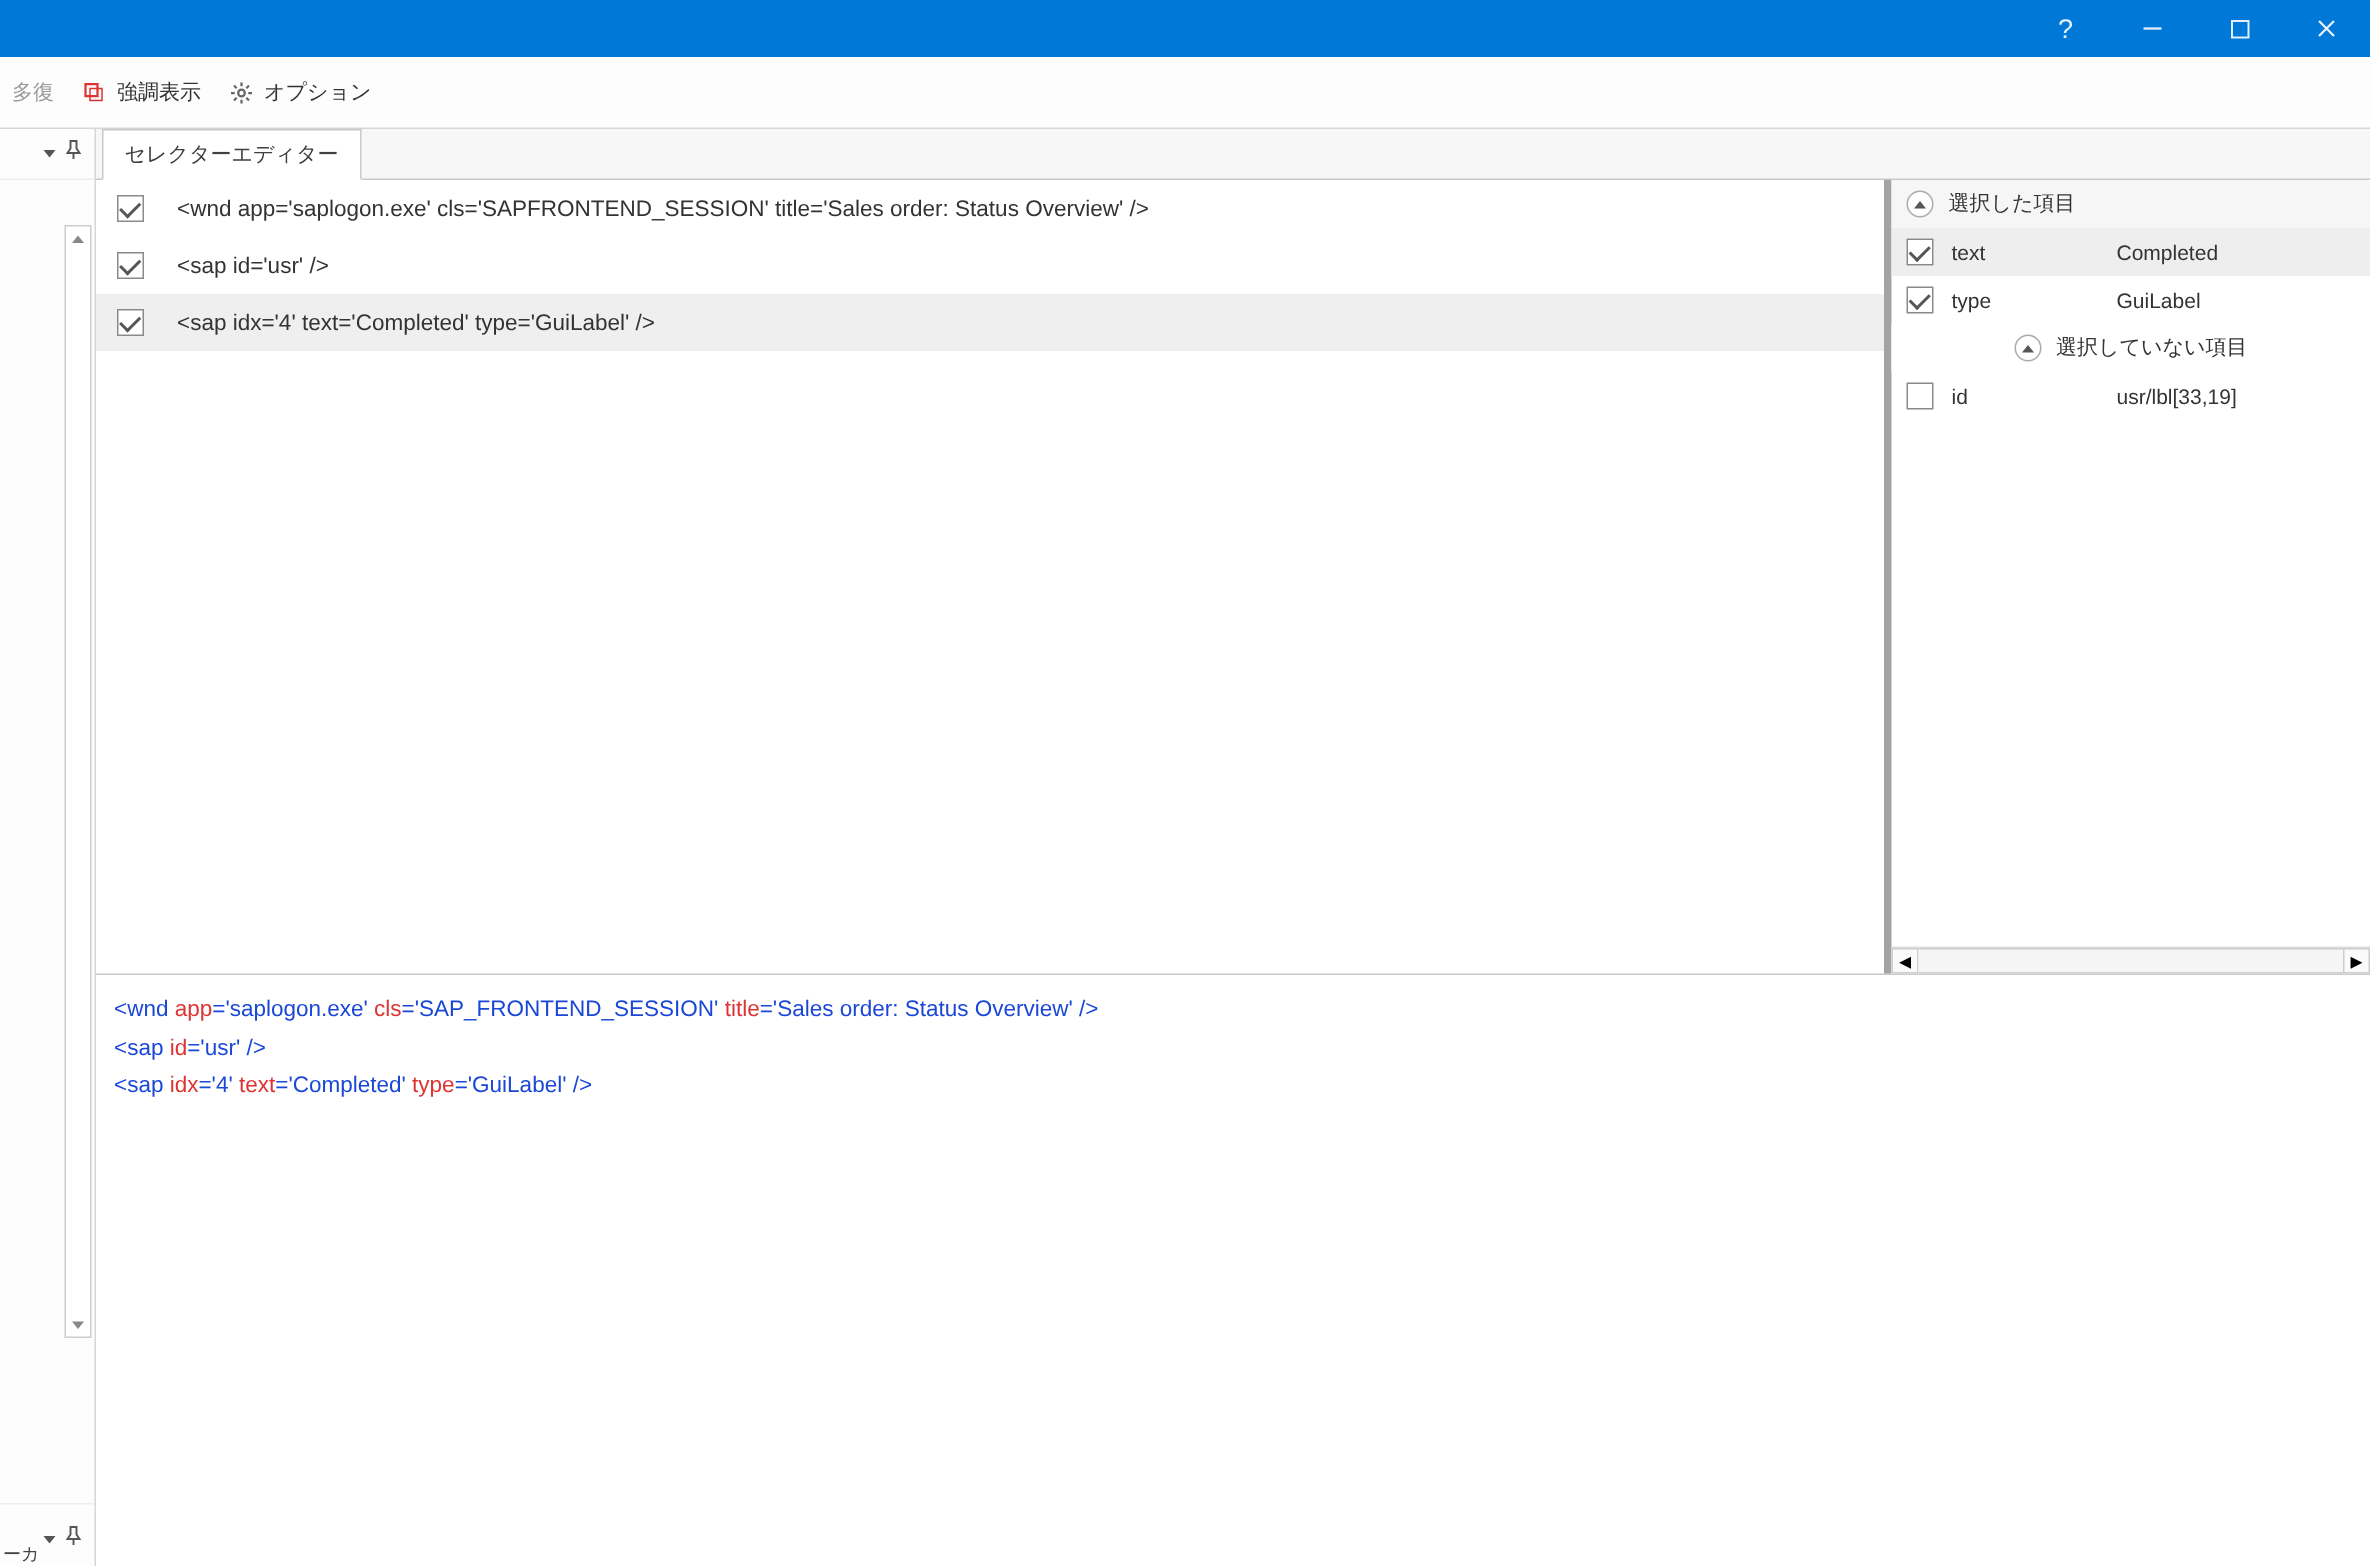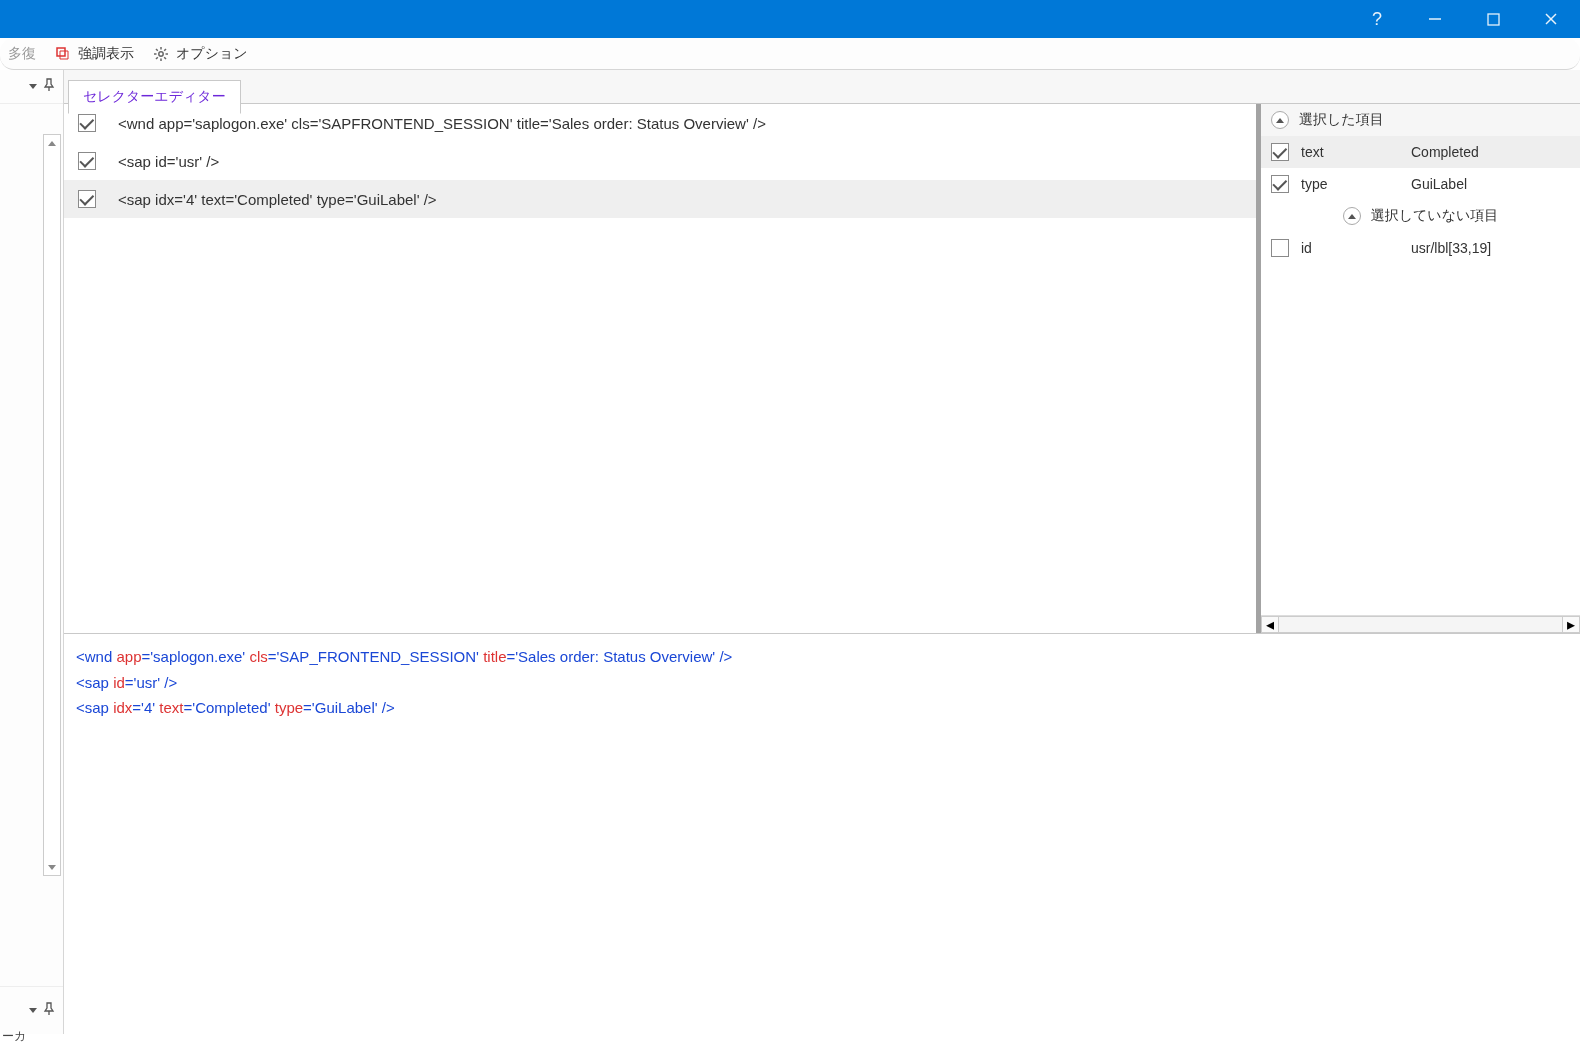--- a/index.html
+++ b/index.html
@@ -2,40 +2,40 @@
 <html><head>
 <meta charset="utf-8">
 <style>
 * { margin: 0; padding: 0; box-sizing: border-box; font-family: "Yu Gothic UI", "Meiryo", "Segoe UI", sans-serif; }
 html, body { width: 1580px; height: 1044px; overflow: hidden; background: #fff; }
 
 .titlebar { height: 38px; background: #0078d7; display: flex; justify-content: flex-end; align-items: stretch; }
 .titlebar .btn { width: 58px; display: flex; align-items: center; justify-content: center; color: #fff; font-size: 18px; opacity: .9; }
 .titlebar .btn svg { stroke: #fff; fill: none; }
 
-.toolbar { height: 32px; border-bottom: 1px solid #d6d6d6; display: flex; align-items: center; padding: 0 2px; gap: 6px; background: #fdfdfd; border-radius: 14px; }
+.toolbar { height: 48px; border-bottom: 1px solid #d6d6d6; display: flex; align-items: center; padding: 0 2px; gap: 6px; background: #fdfdfd; }
 .toolbar-item { display: flex; align-items: center; gap: 6px; padding: 4px 6px; font-size: 14px; color: #333; }
 .toolbar-item.dim { color: #9a9a9a; }
 .icon-box { width: 18px; height: 18px; display: inline-flex; align-items: center; justify-content: center; }
 
 .body-row { display: flex; height: calc(100% - 38px - 42px); }
 
 .left-gutter { width: 64px; border-right: 1px solid #d6d6d6; display: flex; flex-direction: column; background: #fdfdfd; }
 .gutter-top { height: 34px; display: flex; align-items: center; justify-content: flex-end; gap: 6px; padding-right: 8px; border-bottom: 1px solid #eee; }
 .caret-down { width: 0; height: 0; border-left: 4px solid transparent; border-right: 4px solid transparent; border-top: 5px solid #555; }
 .pin-icon svg { stroke: #555; fill: none; }
 .gutter-mid { flex: 1; position: relative; }
 .gutter-mid .scroll-shell { position: absolute; right: 2px; top: 30px; bottom: 110px; width: 18px; border: 1px solid #ccc; background: #fff; }
 .gutter-mid .scroll-shell .arrow { height: 16px; display: flex; align-items: center; justify-content: center; }
 .gutter-bot { height: 48px; display: flex; align-items: center; justify-content: flex-end; gap: 6px; padding-right: 8px; border-top: 1px solid #eee; }
 .gutter-label { position: absolute; bottom: -1px; left: 2px; font-size: 12px; color: #444; }
 
 .main { flex: 1; display: flex; flex-direction: column; }
 .tabstrip { height: 34px; display: flex; align-items: flex-end; border-bottom: 1px solid #c9c9c9; padding-left: 4px; background: #f7f7f7; }
-.tab { padding: 7px 14px; border: 1px solid #c9c9c9; border-bottom: 1px solid #fff; background: #fff; font-size: 14px; color: #6d28d9; position: relative; top: 11px; margin-top: 24px; }
+.tab { padding: 7px 14px; border: 1px solid #c9c9c9; border-bottom: 1px solid #fff; background: #fff; font-size: 14px; color: #404040; position: relative; top: 1px; margin-top: 24px; }
 
 .content { flex: 1; display: flex; flex-direction: column; min-height: 0; }
 .upper { flex: 1; display: flex; min-height: 0; border-bottom: 1px solid #c9c9c9; }
 .selector-list { flex: 1; overflow: auto; }
 .sel-row { display: flex; align-items: center; gap: 22px; padding: 10px 14px; font-size: 15px; color: #333; }
 .sel-row.sel { background: #efefef; }
 .chk { width: 18px; height: 18px; border: 1px solid #8a8a8a; background: #fff; display: inline-flex; align-items: center; justify-content: center; flex-shrink: 0; }
 .chk.on::after { content: ""; width: 11px; height: 6px; border-left: 2px solid #555; border-bottom: 2px solid #555; transform: rotate(-45deg) translateY(-1px); }
 
 .side-pane { width: 324px; border-left: 5px solid #a3a3a3; display: flex; flex-direction: column; }

